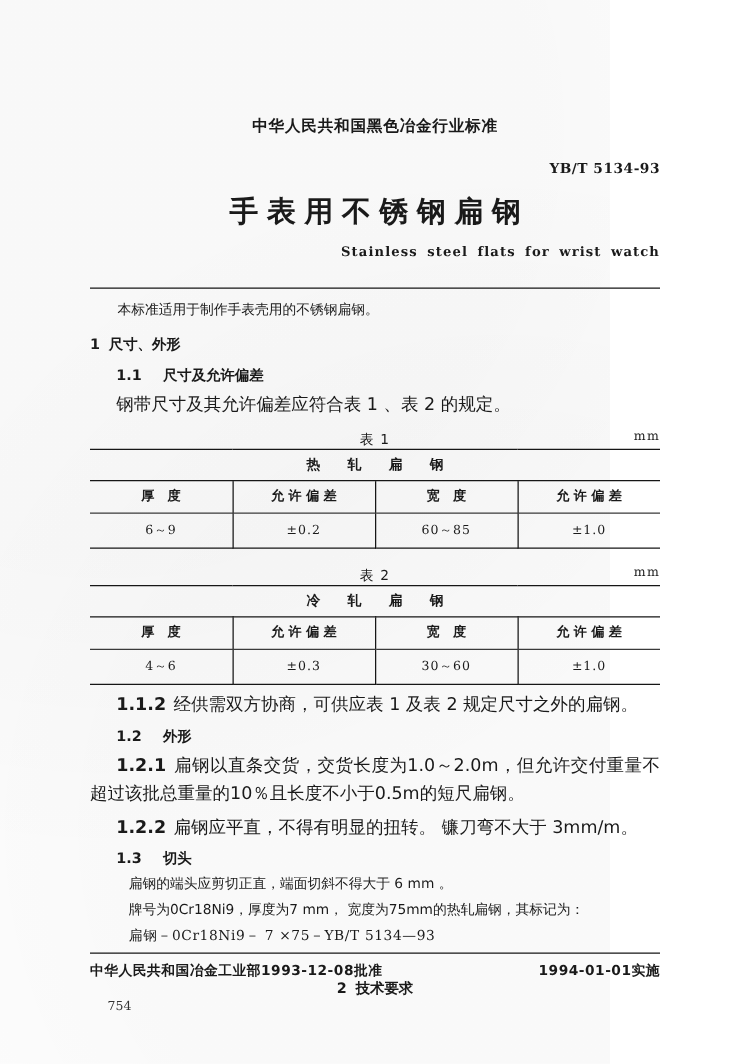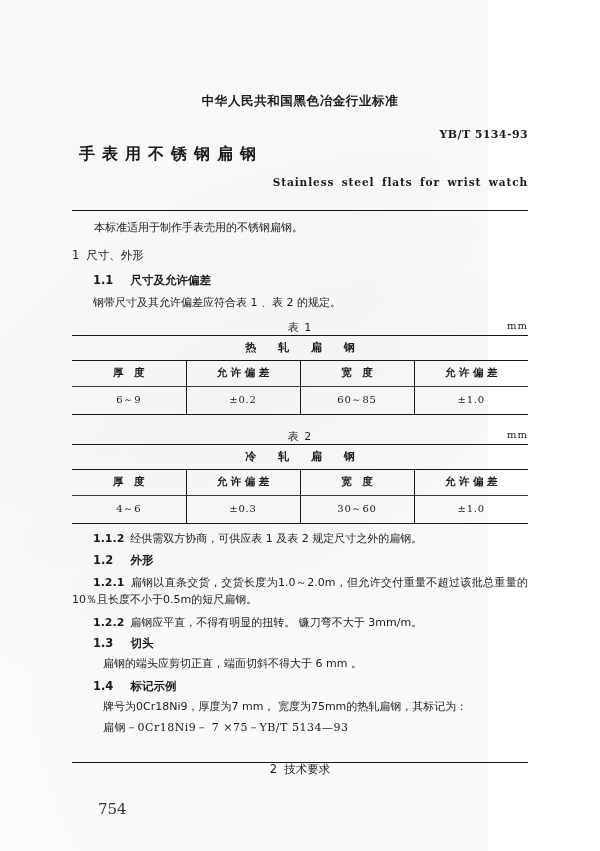--- a/index.html
+++ b/index.html
@@ -45,25 +45,25 @@
   }
   .std-no {
     text-align: right;
     font-size: 11px;
     font-weight: bold;
     font-family: "DejaVu Serif", "Liberation Serif", serif;
     letter-spacing: 0.4px;
     margin-top: 18px;
   }
   .doc-title {
-    text-align: left;
-    font-size: 16px;
+    text-align: center;
+    font-size: 23px;
     font-weight: bold;
     letter-spacing: 7px;
-    margin-top: 3px;
+    margin-top: 13px;
     text-indent: 7px;
   }
   .doc-title-en {
     text-align: right;
     font-size: 10.5px;
     font-weight: bold;
     font-family: "DejaVu Serif", "Liberation Serif", serif;
     letter-spacing: 0.9px;
     word-spacing: 3px;
     margin-top: 11px;
@@ -79,33 +79,33 @@
   
   .para {
     font-size: 11px;
     line-height: 1.52;
     margin-top: 9px;
     text-align: justify;
   }
   .indent1 { text-indent: 22px; }
   .h1 {
     font-size: 11.5px;
-    font-weight: normal;
+    font-weight: bold;
     margin-top: 11px;
   }
   .h1 .num { margin-right: 7px; }
   .h2 {
     font-size: 11.5px;
     font-weight: bold;
     margin-top: 10px;
     padding-left: 21px;
   }
   .h2 .num { margin-right: 17px; }
   .h3 {
-    font-size: 11px;
+    font-size: 14px;
     margin-top: 6px;
     padding-left: 21px;
     text-indent: 0;
     line-height: 1.55;
     text-align: justify;
   }
   .h3 .num { font-weight: bold; margin-right: 6px; }
   .h3.hang { padding-left: 0; text-indent: 21px; }
   .sub-line {
     font-size: 11px;
@@ -195,24 +195,23 @@
     justify-content: space-between;
     align-items: baseline;
     font-size: 11px;
     font-weight: bold;
     letter-spacing: 0.4px;
   }
   .page-no {
     position: absolute;
     left: 86px;
     top: 800px;
-    font-size: 15px;
+    font-size: 10px;
     font-family: "DejaVu Serif", "Liberation Serif", serif;
     color: #333;
-    margin-left: 12px;
   }
 </style>
 </head>
 <body>
 
 <div id="page">
   <div class="content">
 
     <div class="org-title">中华人民共和国黑色冶金行业标准</div>
 
@@ -300,31 +299,32 @@
     <div class="h3">
       <span class="num">1.2.2</span><span>扁钢应平直，不得有明显的扭转。 镰刀弯不大于 3mm/m。</span>
     </div>
 
     <div class="h2" style="margin-top:5px;">
       <span class="num">1.3</span><span>切头</span>
     </div>
 
     <div class="sub-line">扁钢的端头应剪切正直，端面切斜不得大于 6 mm 。</div>
 
-    <div class="h2" style="margin-top:7px;">
-      <span class="num">1.4</span><span>标记示例</span>
-    </div>
 
     <div class="sub-line">牌号为0Cr18Ni9，厚度为7 mm， 宽度为75mm的热轧扁钢，其标记为：</div>
 
     <div class="sub-line mono-ish" style="letter-spacing:0.5px;">扁钢－0Cr18Ni9－ 7 ×75－YB/T 5134—93</div>
 
     <div class="h1" style="margin-top:26px;text-align:center;">
       <span class="num">2</span><span>技术要求</span>
     </div>
 
   </div>
 
   <hr class="rule-bot">
 
+  <div class="footer-row">
+    <span>中华人民共和国冶金工业部1993-12-08批准</span>
+    <span>1994-01-01实施</span>
+  </div>
 
   <div class="page-no">754</div>
 </div>
 
 </body></html>

